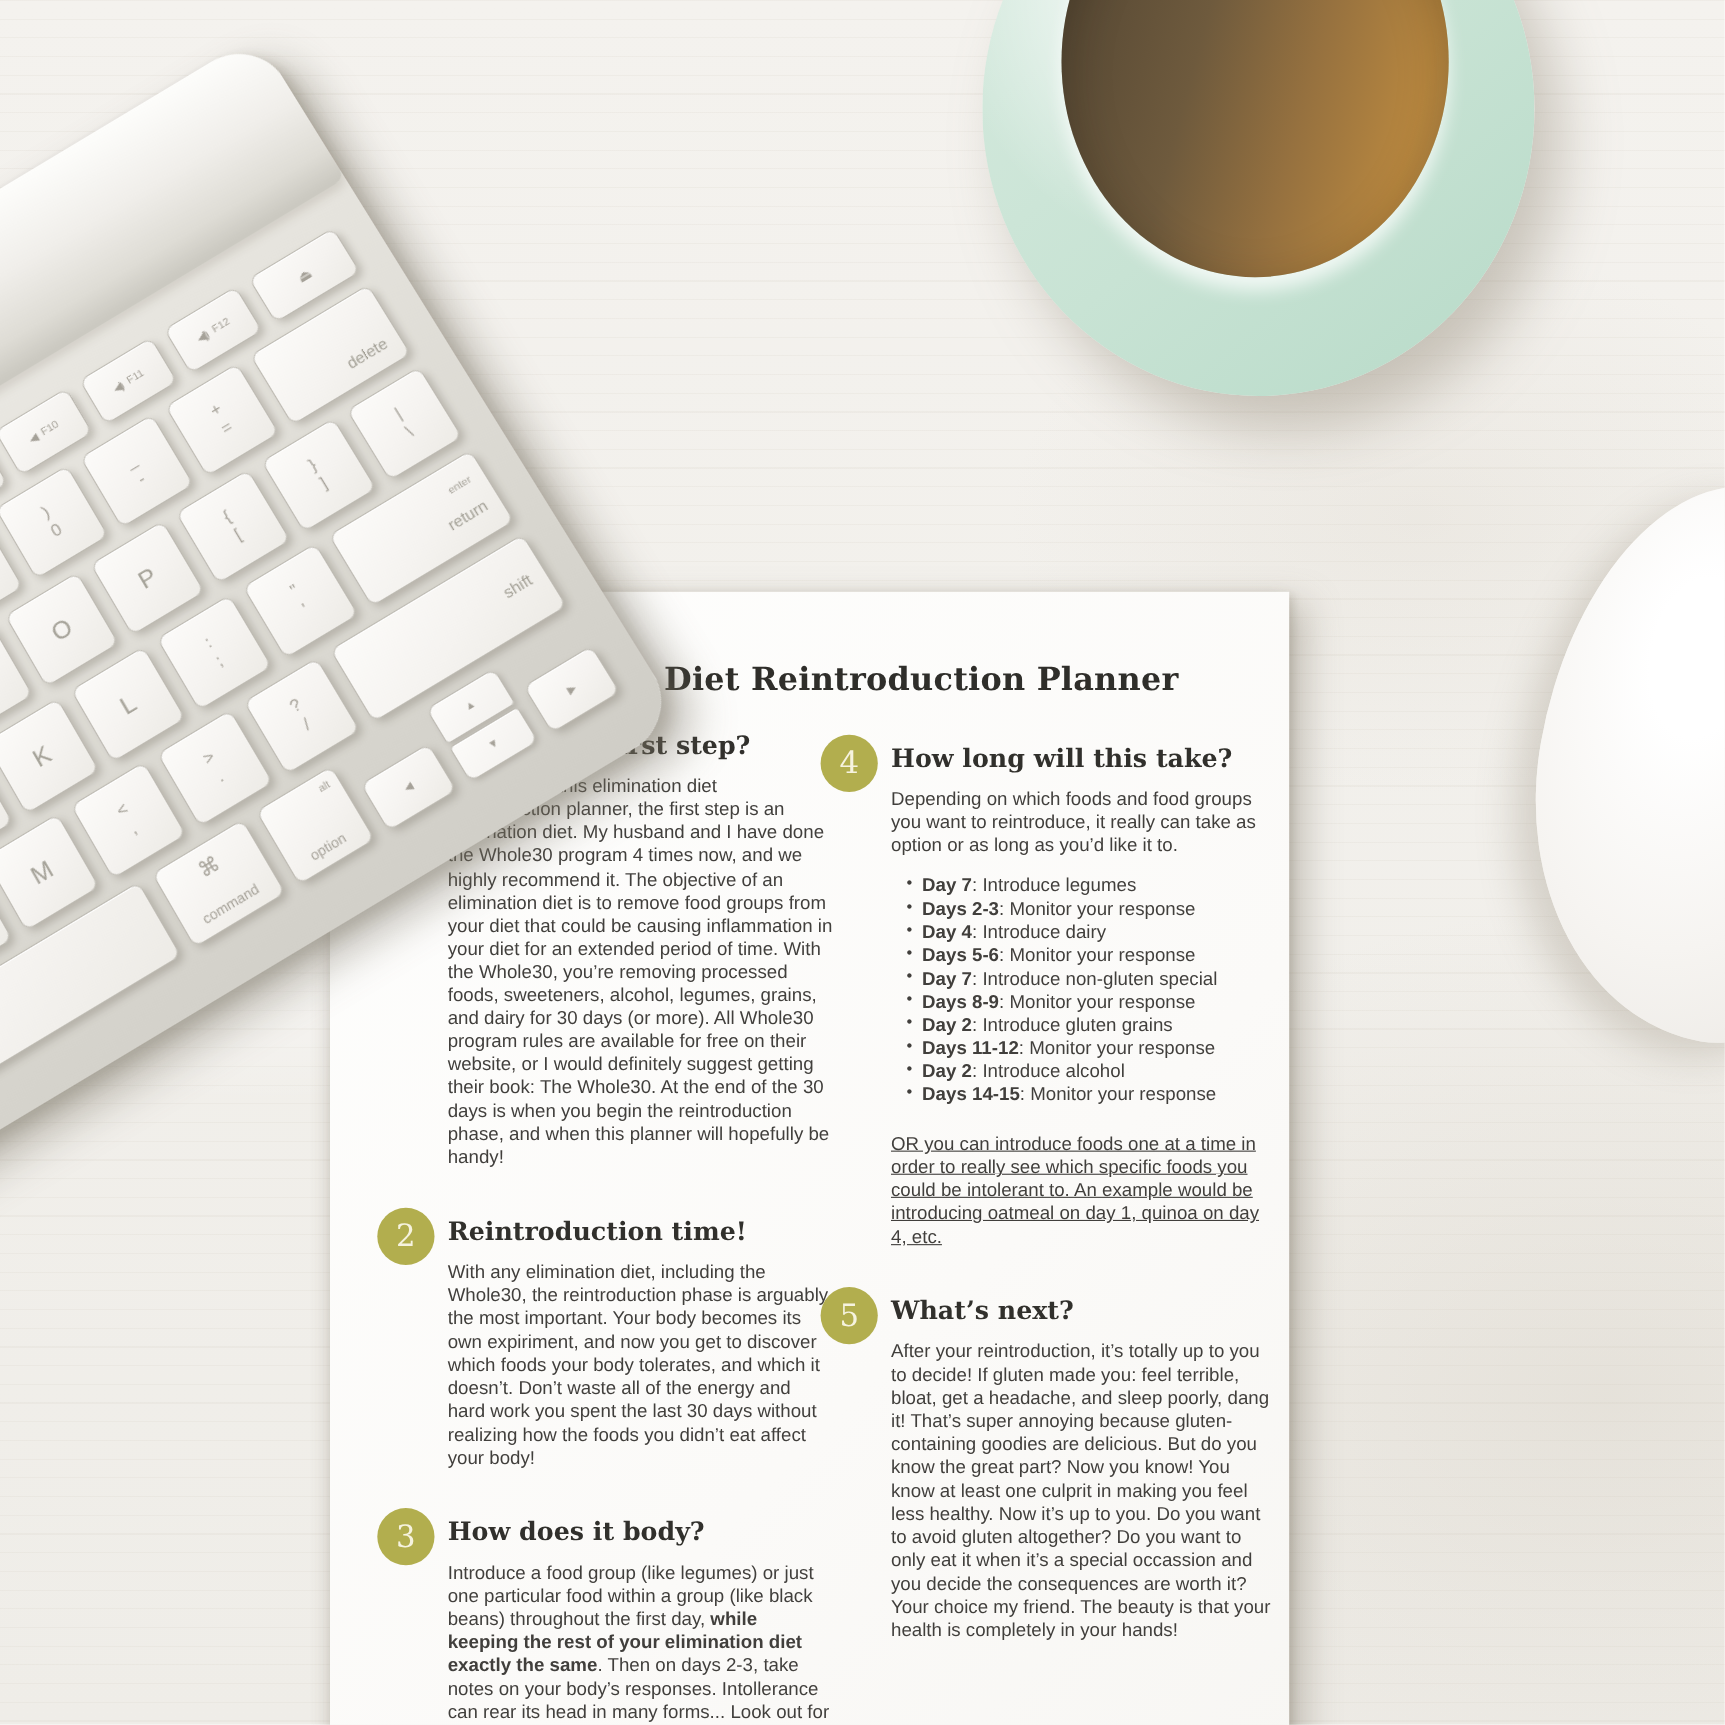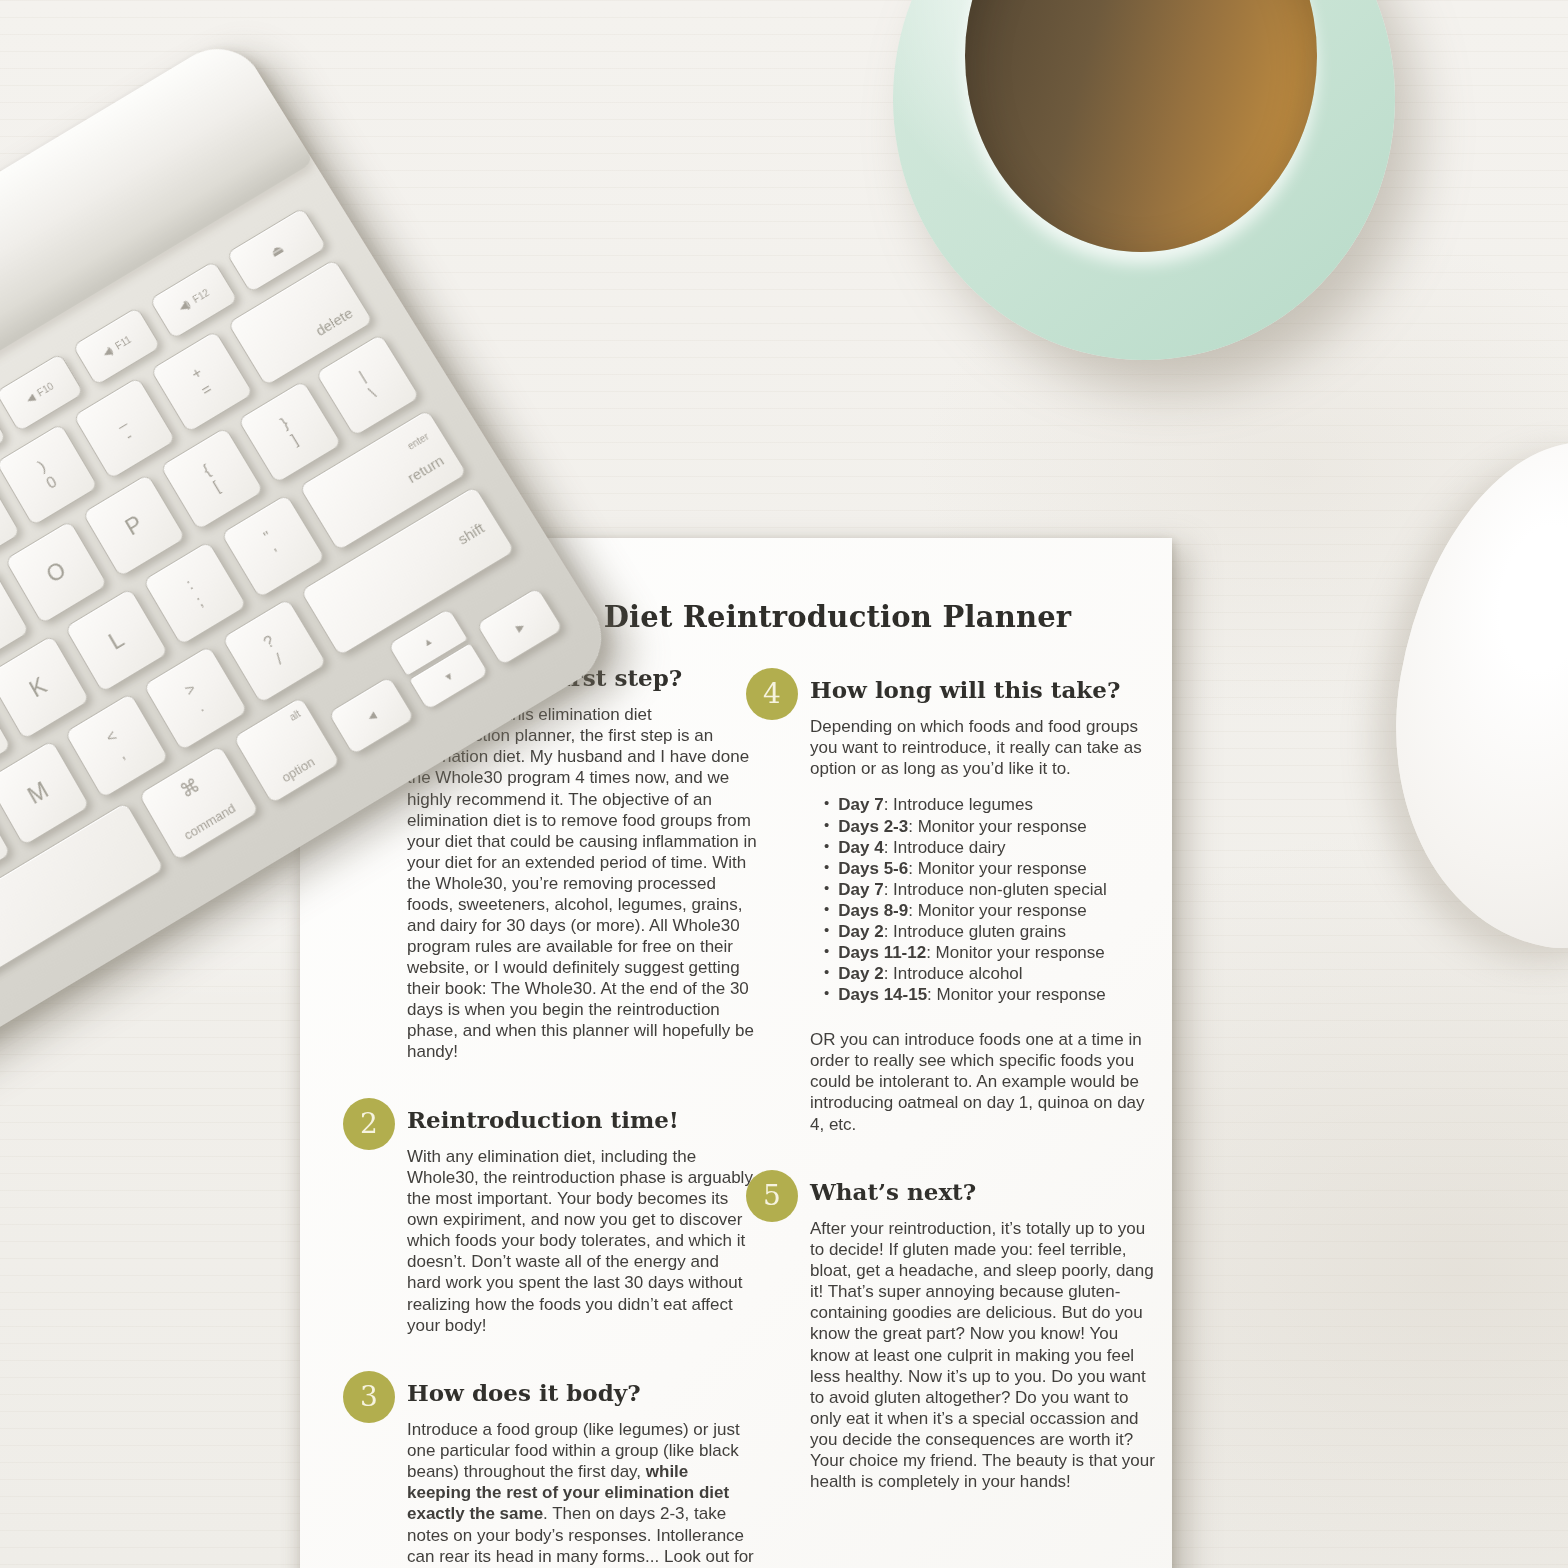--- a/index.html
+++ b/index.html
@@ -35,21 +35,21 @@
   .num{
     position:absolute;left:-64px;top:-9px;width:52px;height:52px;border-radius:50%;
     background:#b2ae4e;color:#f6f3df;text-align:center;
     font:400 28px/52px "DejaVu Serif",serif;
   }
   .sec h2{margin:0 0 13px;font:700 23px/1.15 "DejaVu Serif",serif;color:#31302c;}
   .sec p{margin:0 0 15px;font:400 17px/1.24 "Liberation Sans",sans-serif;color:#413f3c;}
   .sched{margin:0;padding:0 0 0 14px;list-style:none;}
   .sched li{display:flex;gap:9px;font:400 17px/1.24 "Liberation Sans",sans-serif;color:#413f3c;}
   .sched .dot{font-size:15px;}
-  .or-para{margin-top:24px !important;}
+  .or-para{margin-top:24px !important;text-decoration:underline;}
   
   .keyboard{
     position:absolute;left:-735px;top:40px;width:1300px;height:760px;z-index:2;
     transform:perspective(2200px) rotate(-31deg) rotateX(8deg);
     transform-origin:82% 78%;
     border-radius:50px;
     background:linear-gradient(168deg,#f6f5f2 0%,#e7e5df 40%,#d8d6cf 78%,#cfcdc6 100%);
     box-shadow:16px 24px 38px rgba(118,110,96,0.45), 5px 9px 14px rgba(118,110,96,0.28);
   }
   .kb-back{

